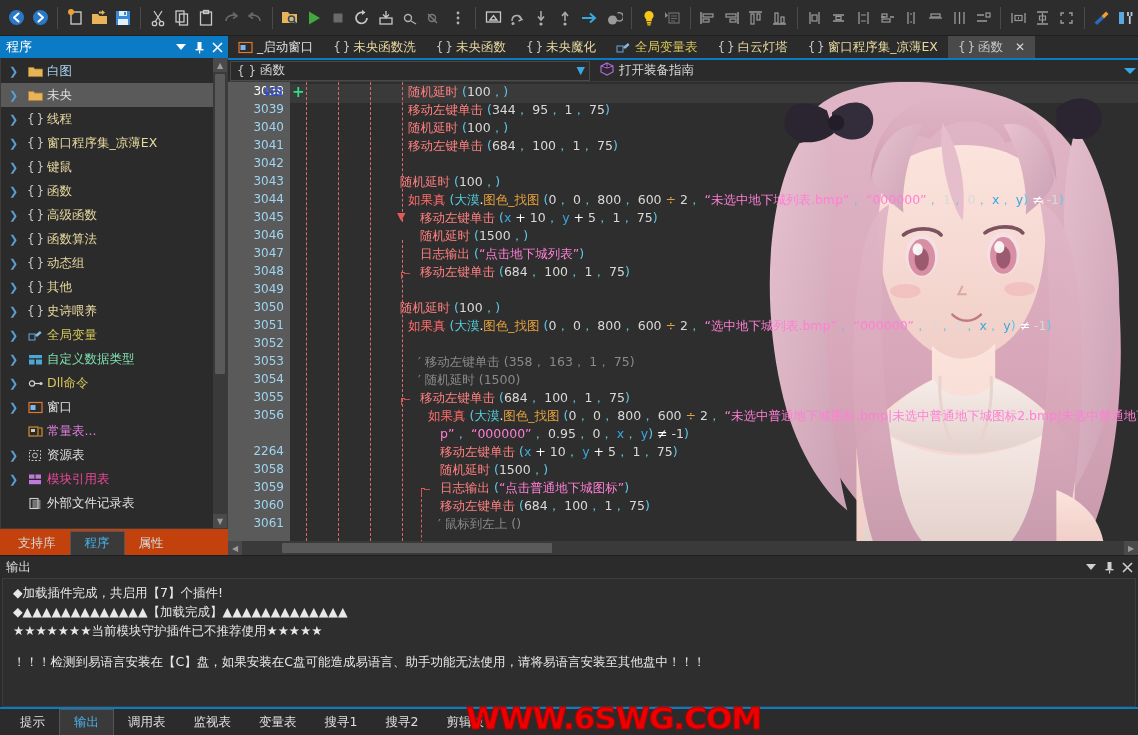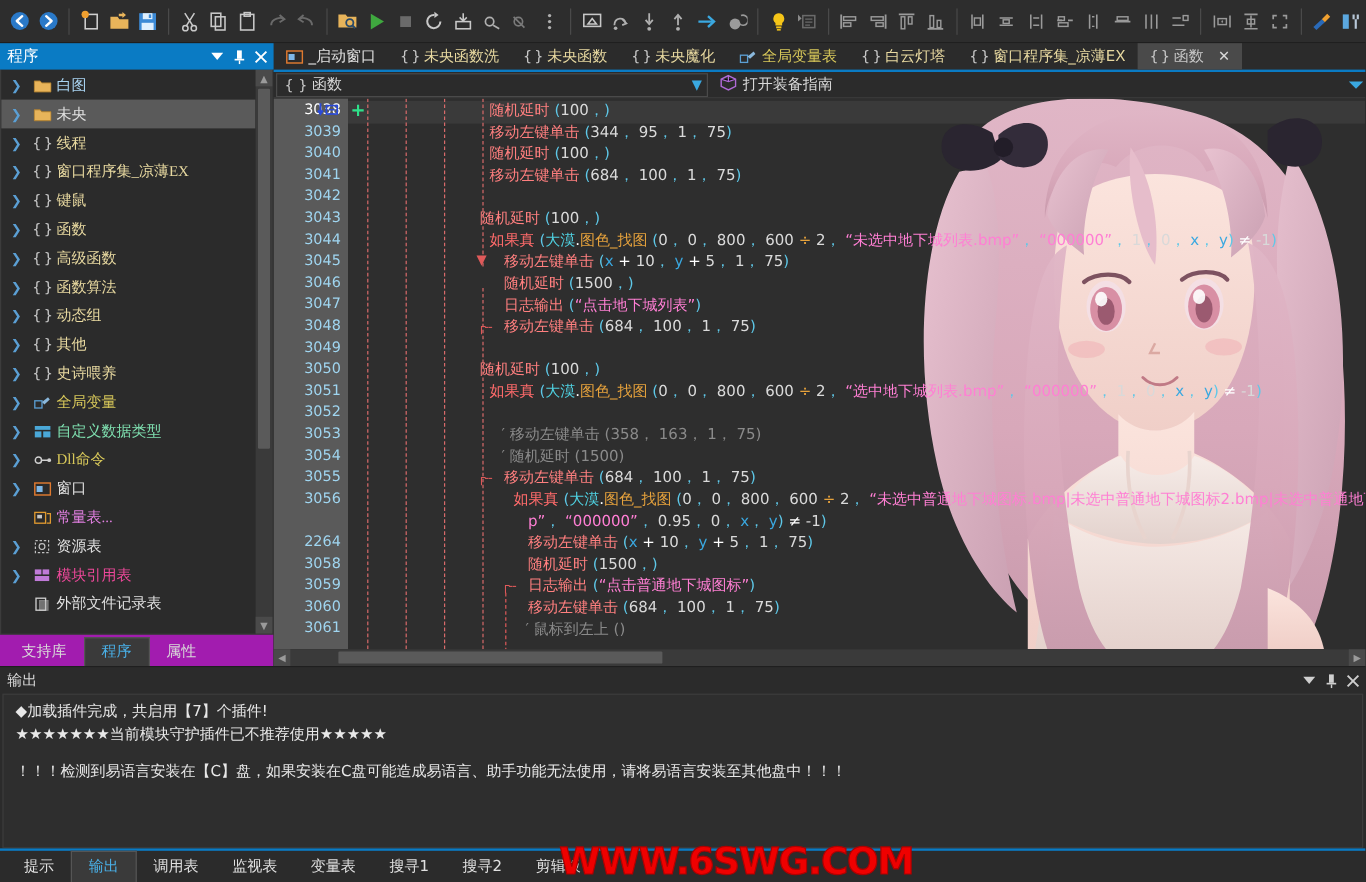--- a/index.html
+++ b/index.html
@@ -41,27 +41,27 @@
 
   .tree-wrap { flex: 1 1 auto; display: flex; min-height: 0; border: 1px solid #3c3c3c; border-top: none; background: #2b2b2b; }
   .tree { flex: 1 1 auto; overflow: hidden; padding-top: 1px; }
   .tnode {
     height: 24px; display: flex; align-items: center; padding-left: 8px; font-size: 12.5px;
     white-space: nowrap;
   }
   .tnode.sel { background: #5a5a5a; }
   .tw { width: 16px; flex: 0 0 16px; color: #5b9fd4; font-size: 11px; display: flex; align-items: center; }
   .tico { width: 20px; flex: 0 0 20px; display: flex; align-items: center; justify-content: center; }
-  .tlabel { padding-left: 2px; font-family: Liberation Serif, serif; }
+  .tlabel { padding-left: 2px; }
 
   .tree-scroll { width: 14px; flex: 0 0 14px; background: #3a3a3a; display: flex; flex-direction: column; align-items: center; }
   .ts-arrow { width: 14px; height: 14px; display: flex; align-items: center; justify-content: center; color: #9a9a9a; font-size: 8px; background: #4a4a4a; }
   .ts-thumb { width: 10px; background: #5a5a5a; margin: 2px 0; border-radius: 1px; }
 
-  .lp-tabs { height: 26px; display: flex; align-items: flex-end; background: #a21caf; padding-left: 4px; flex: 0 0 26px; }
+  .lp-tabs { height: 26px; display: flex; align-items: flex-end; background: #c2410c; padding-left: 4px; flex: 0 0 26px; }
   .lp-tab { height: 24px; padding: 0 14px; display: flex; align-items: center; font-size: 12.5px; color: #d8d8d8; }
   .lp-tab.active { background: #3a3a3a; border: 1px solid #555; border-bottom: none; color: #49b0e8; }
 
   
   .editor-side { flex: 1 1 auto; display: flex; flex-direction: column; min-width: 0; background: #2b2b2b; }
 
   .ed-tabs { height: 24px; display: flex; align-items: stretch; background: #2b2b2b; flex: 0 0 24px;
              border-bottom: 2px solid #0a7bc4; }
   .ed-tab { display: flex; align-items: center; padding: 0 10px; font-size: 12.5px; white-space: nowrap; color: #d8d8d8; gap: 4px; }
   .ed-tab.active { background: #4a4a4a; }
@@ -896,20 +896,21 @@
           </svg>
       </span>
       <span class="t-ico">
         <svg width="11" height="11" viewBox="0 0 11 11">
             <path d="M1 1 L10 10 M10 1 L1 10" stroke="#cfcfcf" stroke-width="1.6"></path>
           </svg>
       </span>
     </div>
     <div class="op-body" id="op-body">
         <div class="op-line">◆加载插件完成，共启用【7】个插件!</div>
+        <div class="op-line">◆▲▲▲▲▲▲▲▲▲▲▲▲▲【加载完成】▲▲▲▲▲▲▲▲▲▲▲▲▲</div>
         <div class="op-line">★★★★★★★当前模块守护插件已不推荐使用★★★★★</div>
         <div class="op-line blank"></div>
         <div class="op-line">！！！检测到易语言安装在【C】盘，如果安装在C盘可能造成易语言、助手功能无法使用，请将易语言安装至其他盘中！！！</div>
       </div>
     <div class="op-tabs" id="op-tabs">
         <div class="op-tab">提示</div>
         <div class="op-tab active">输出</div>
         <div class="op-tab">调用表</div>
         <div class="op-tab">监视表</div>
         <div class="op-tab">变量表</div>

